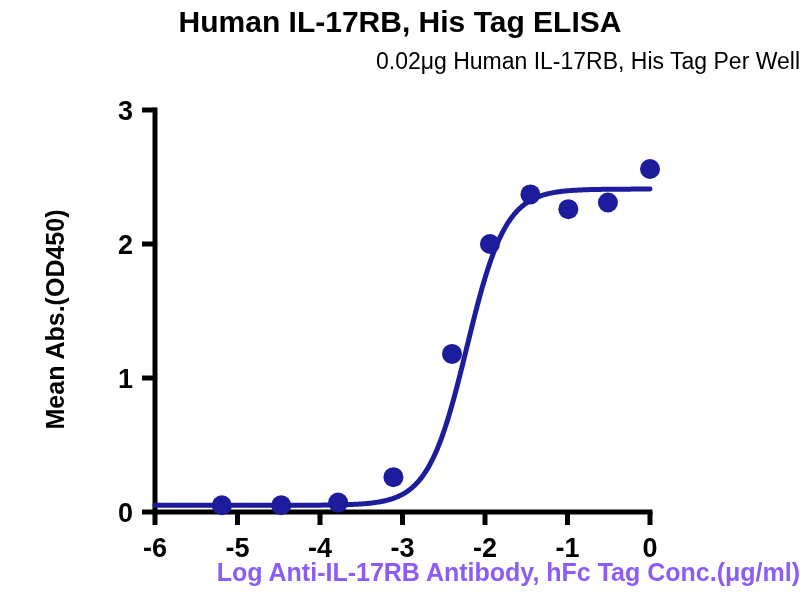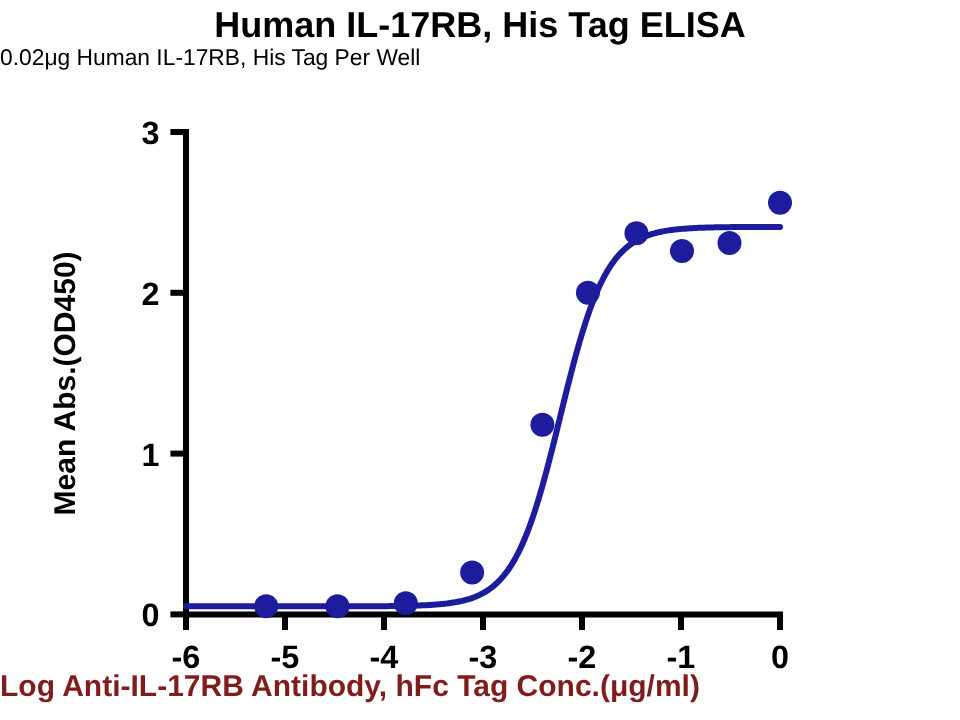--- a/index.html
+++ b/index.html
@@ -22,47 +22,47 @@
     width: 800px;
     text-align: center;
     font-size: 30px;
     font-weight: bold;
     color: #000000;
     letter-spacing: 0px;
   }
   #chart-subtitle {
     position: absolute;
     left: 0;
-    top: 38px;
+    top: 48px;
     width: 800px;
-    text-align: left;
-    font-size: 19px;
+    text-align: right;
+    font-size: 23px;
     font-weight: normal;
     color: #000000;
   }
   #plot-svg {
     position: absolute;
     left: 0;
     top: 0;
   }
   .tick-label {
     font-family: "Liberation Sans", sans-serif;
     font-size: 27px;
     font-weight: bold;
     fill: #000000;
   }
   #xaxis-title {
     position: absolute;
     left: 0;
     top: 558px;
     width: 800px;
-    text-align: left;
+    text-align: right;
     font-size: 25px;
     font-weight: bold;
-    color: #7f1d1d;
+    color: #8b5cf6;
   }
   #yaxis-title {
     position: absolute;
     left: -105px;
     top: 305px;
     width: 320px;
     text-align: center;
     font-size: 25px;
     font-weight: bold;
     color: #000000;

